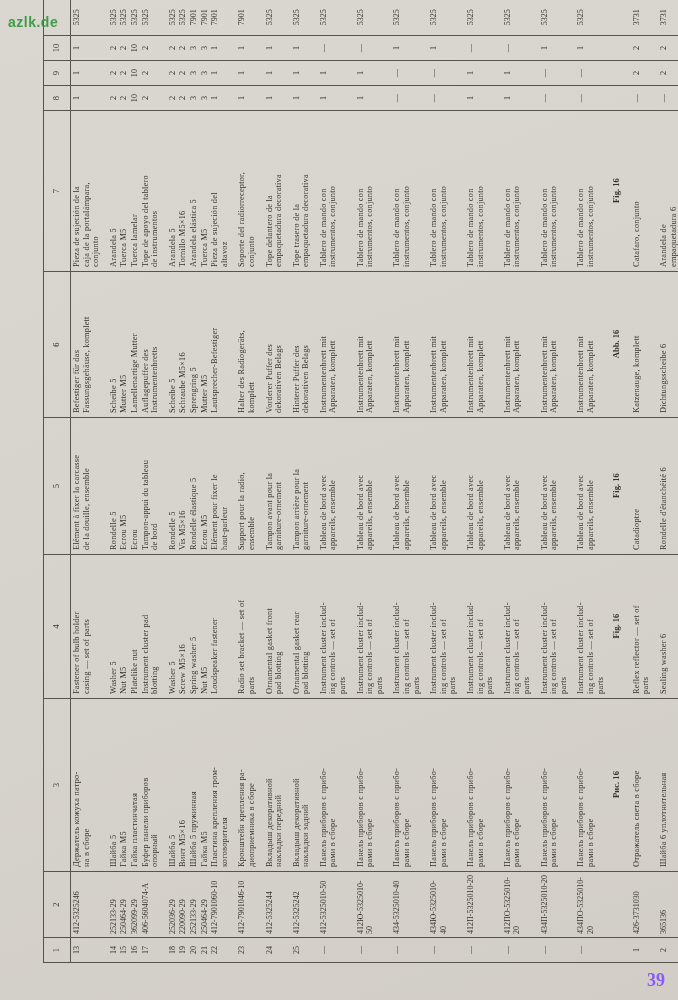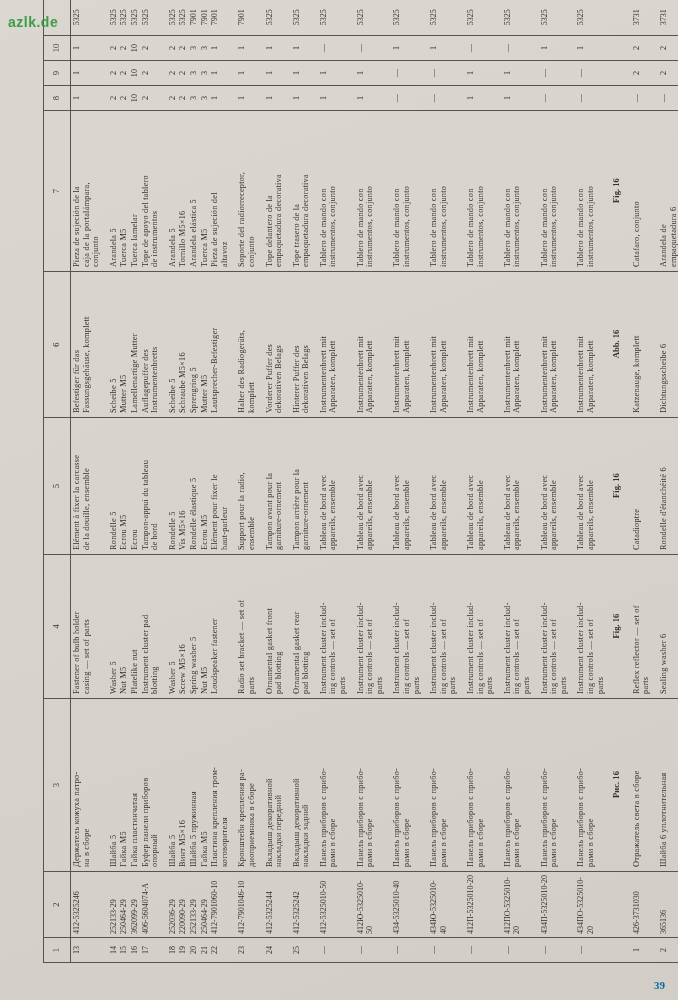--- a/index.html
+++ b/index.html
@@ -51,21 +51,21 @@
   tr.gap td{padding-top:8px;}
   tr.sec td{font-weight:bold;text-align:center;font-size:8.6px;padding-top:7px;padding-bottom:2px;}
   .watermark{
     position:absolute;left:8px;top:14px;z-index:5;
     font-family:"Liberation Sans", sans-serif;
     font-size:14px;font-weight:bold;letter-spacing:0.5px;
     color:rgba(42,148,52,0.88);
   }
   .pageno{
     position:absolute;right:13px;bottom:9px;z-index:5;
-    font-size:11px;font-weight:bold;color:#0369a1;
+    font-size:18px;font-weight:bold;color:#8b5cf6;
     font-family:"Liberation Serif", serif;
   }
 </style>
 </head>
 <body>
 
 <div class="page">
 
   <div class="rot">
     <table class="parts">

